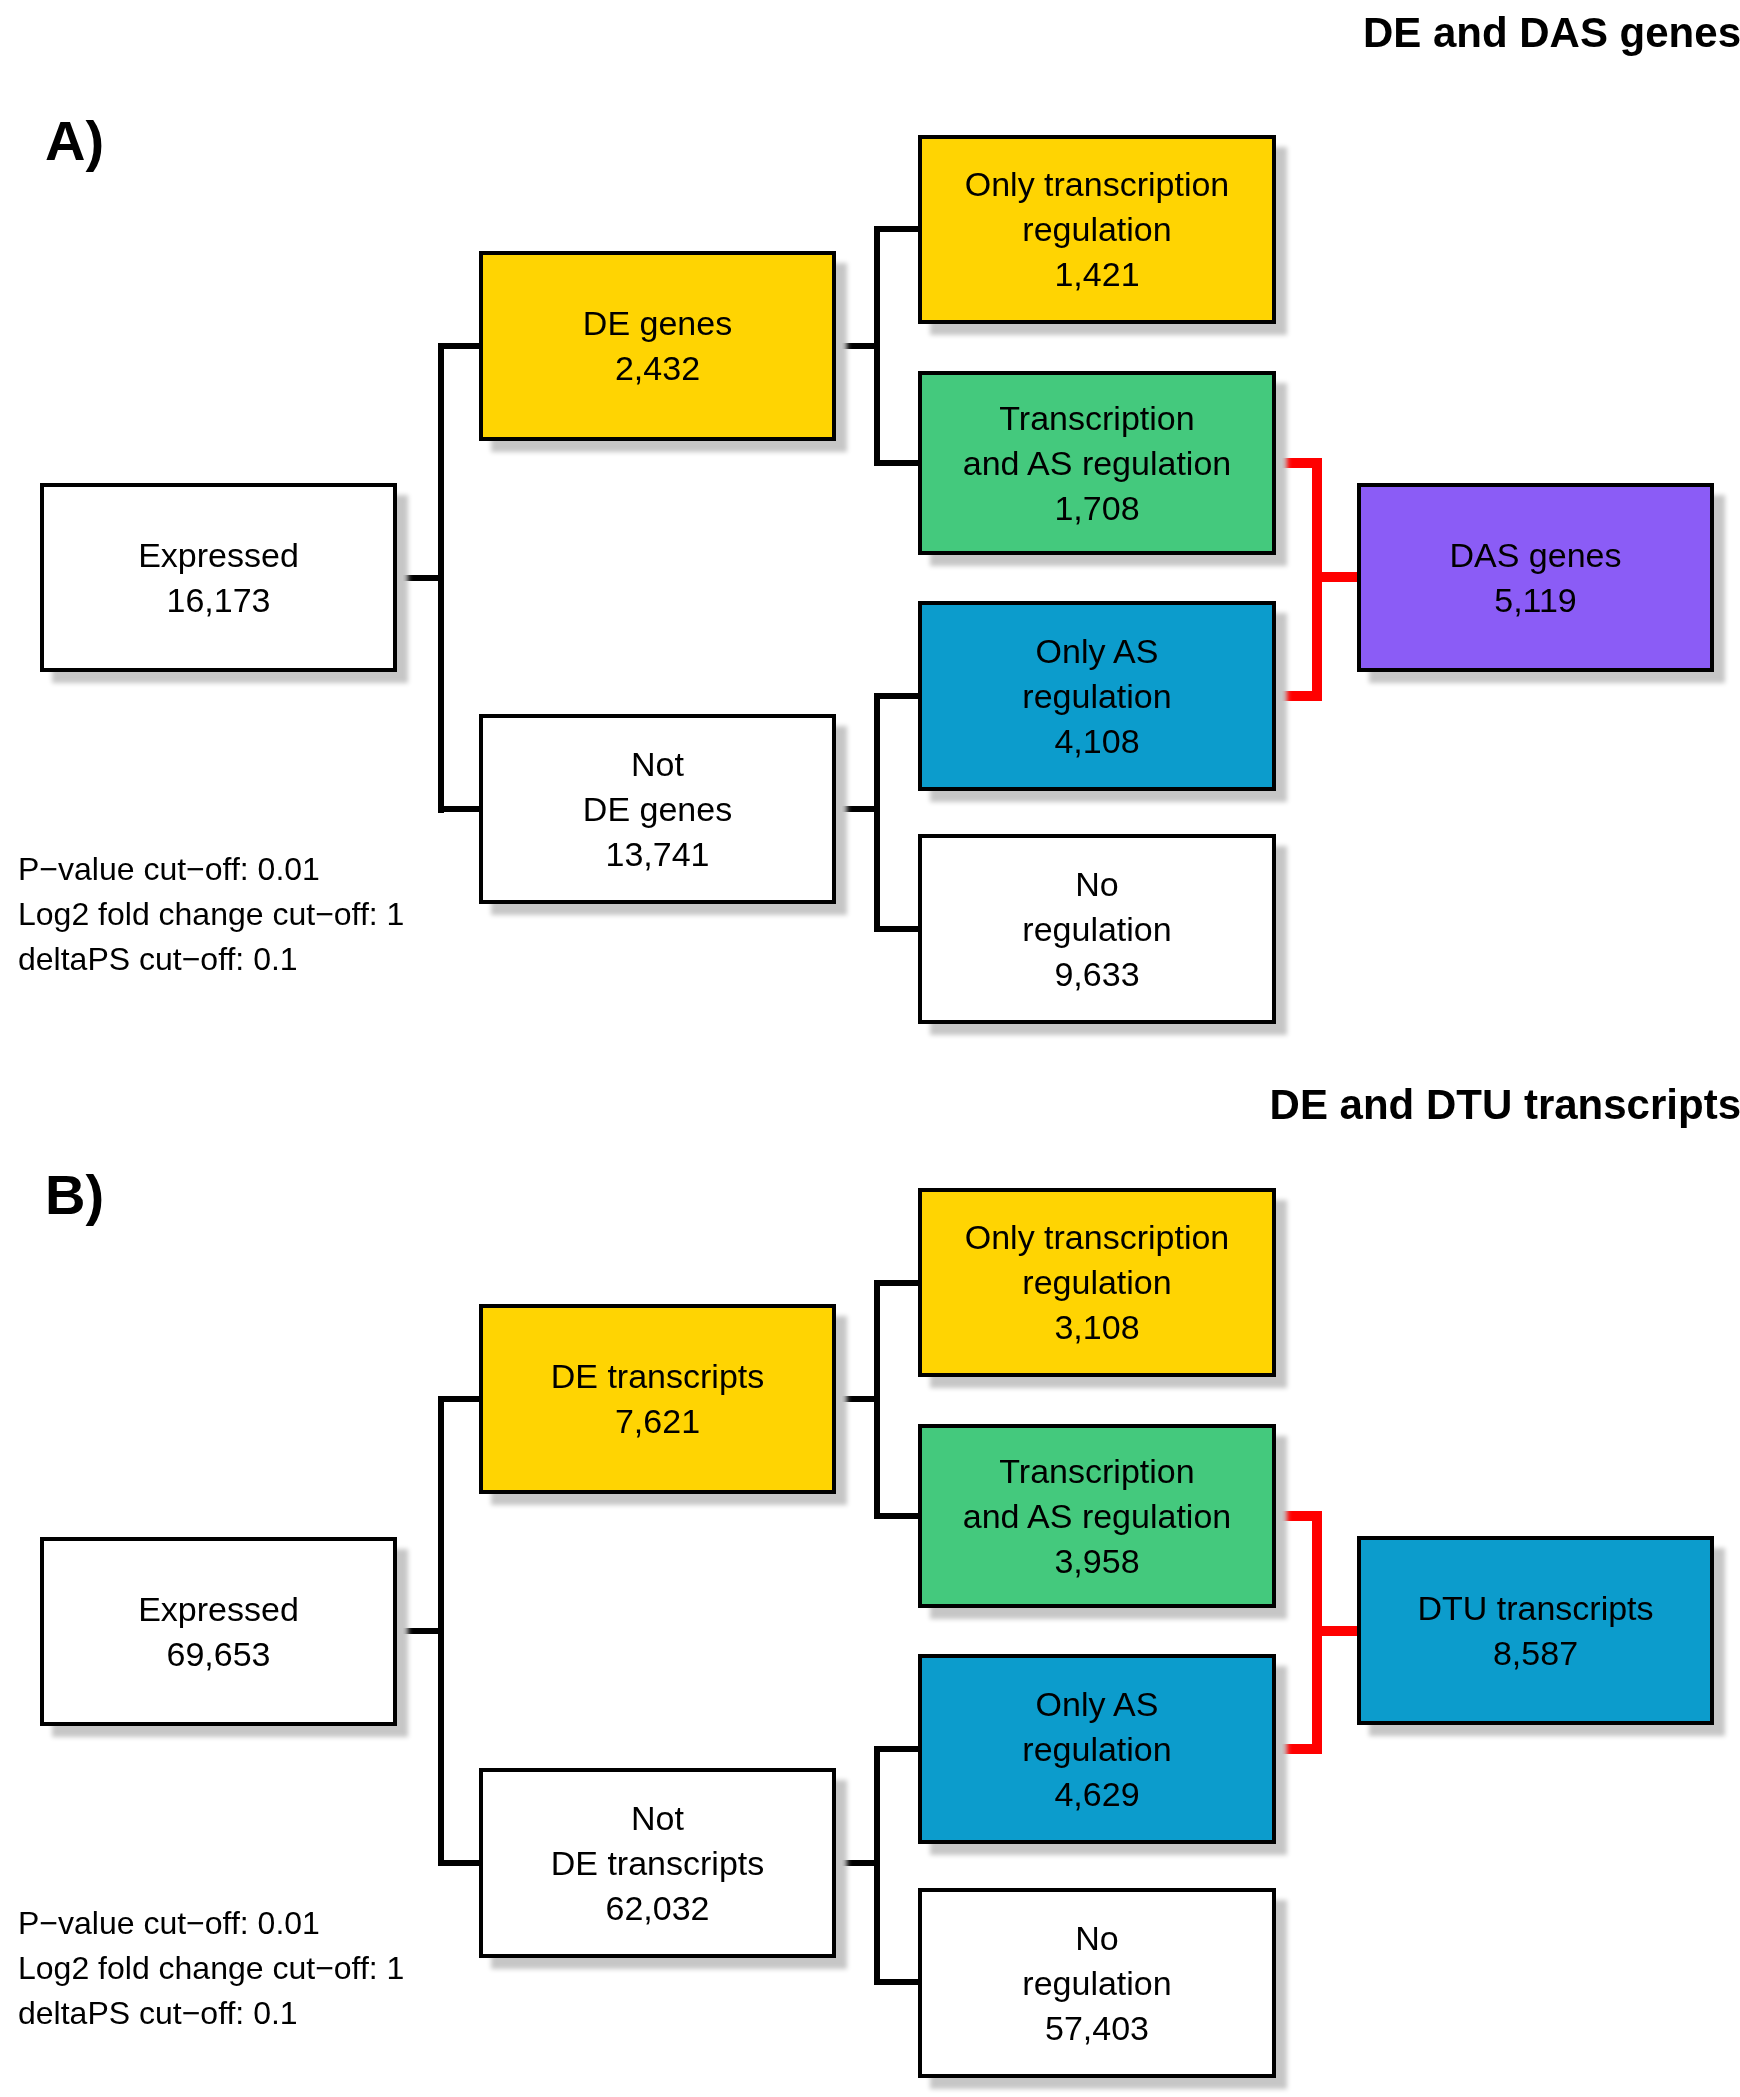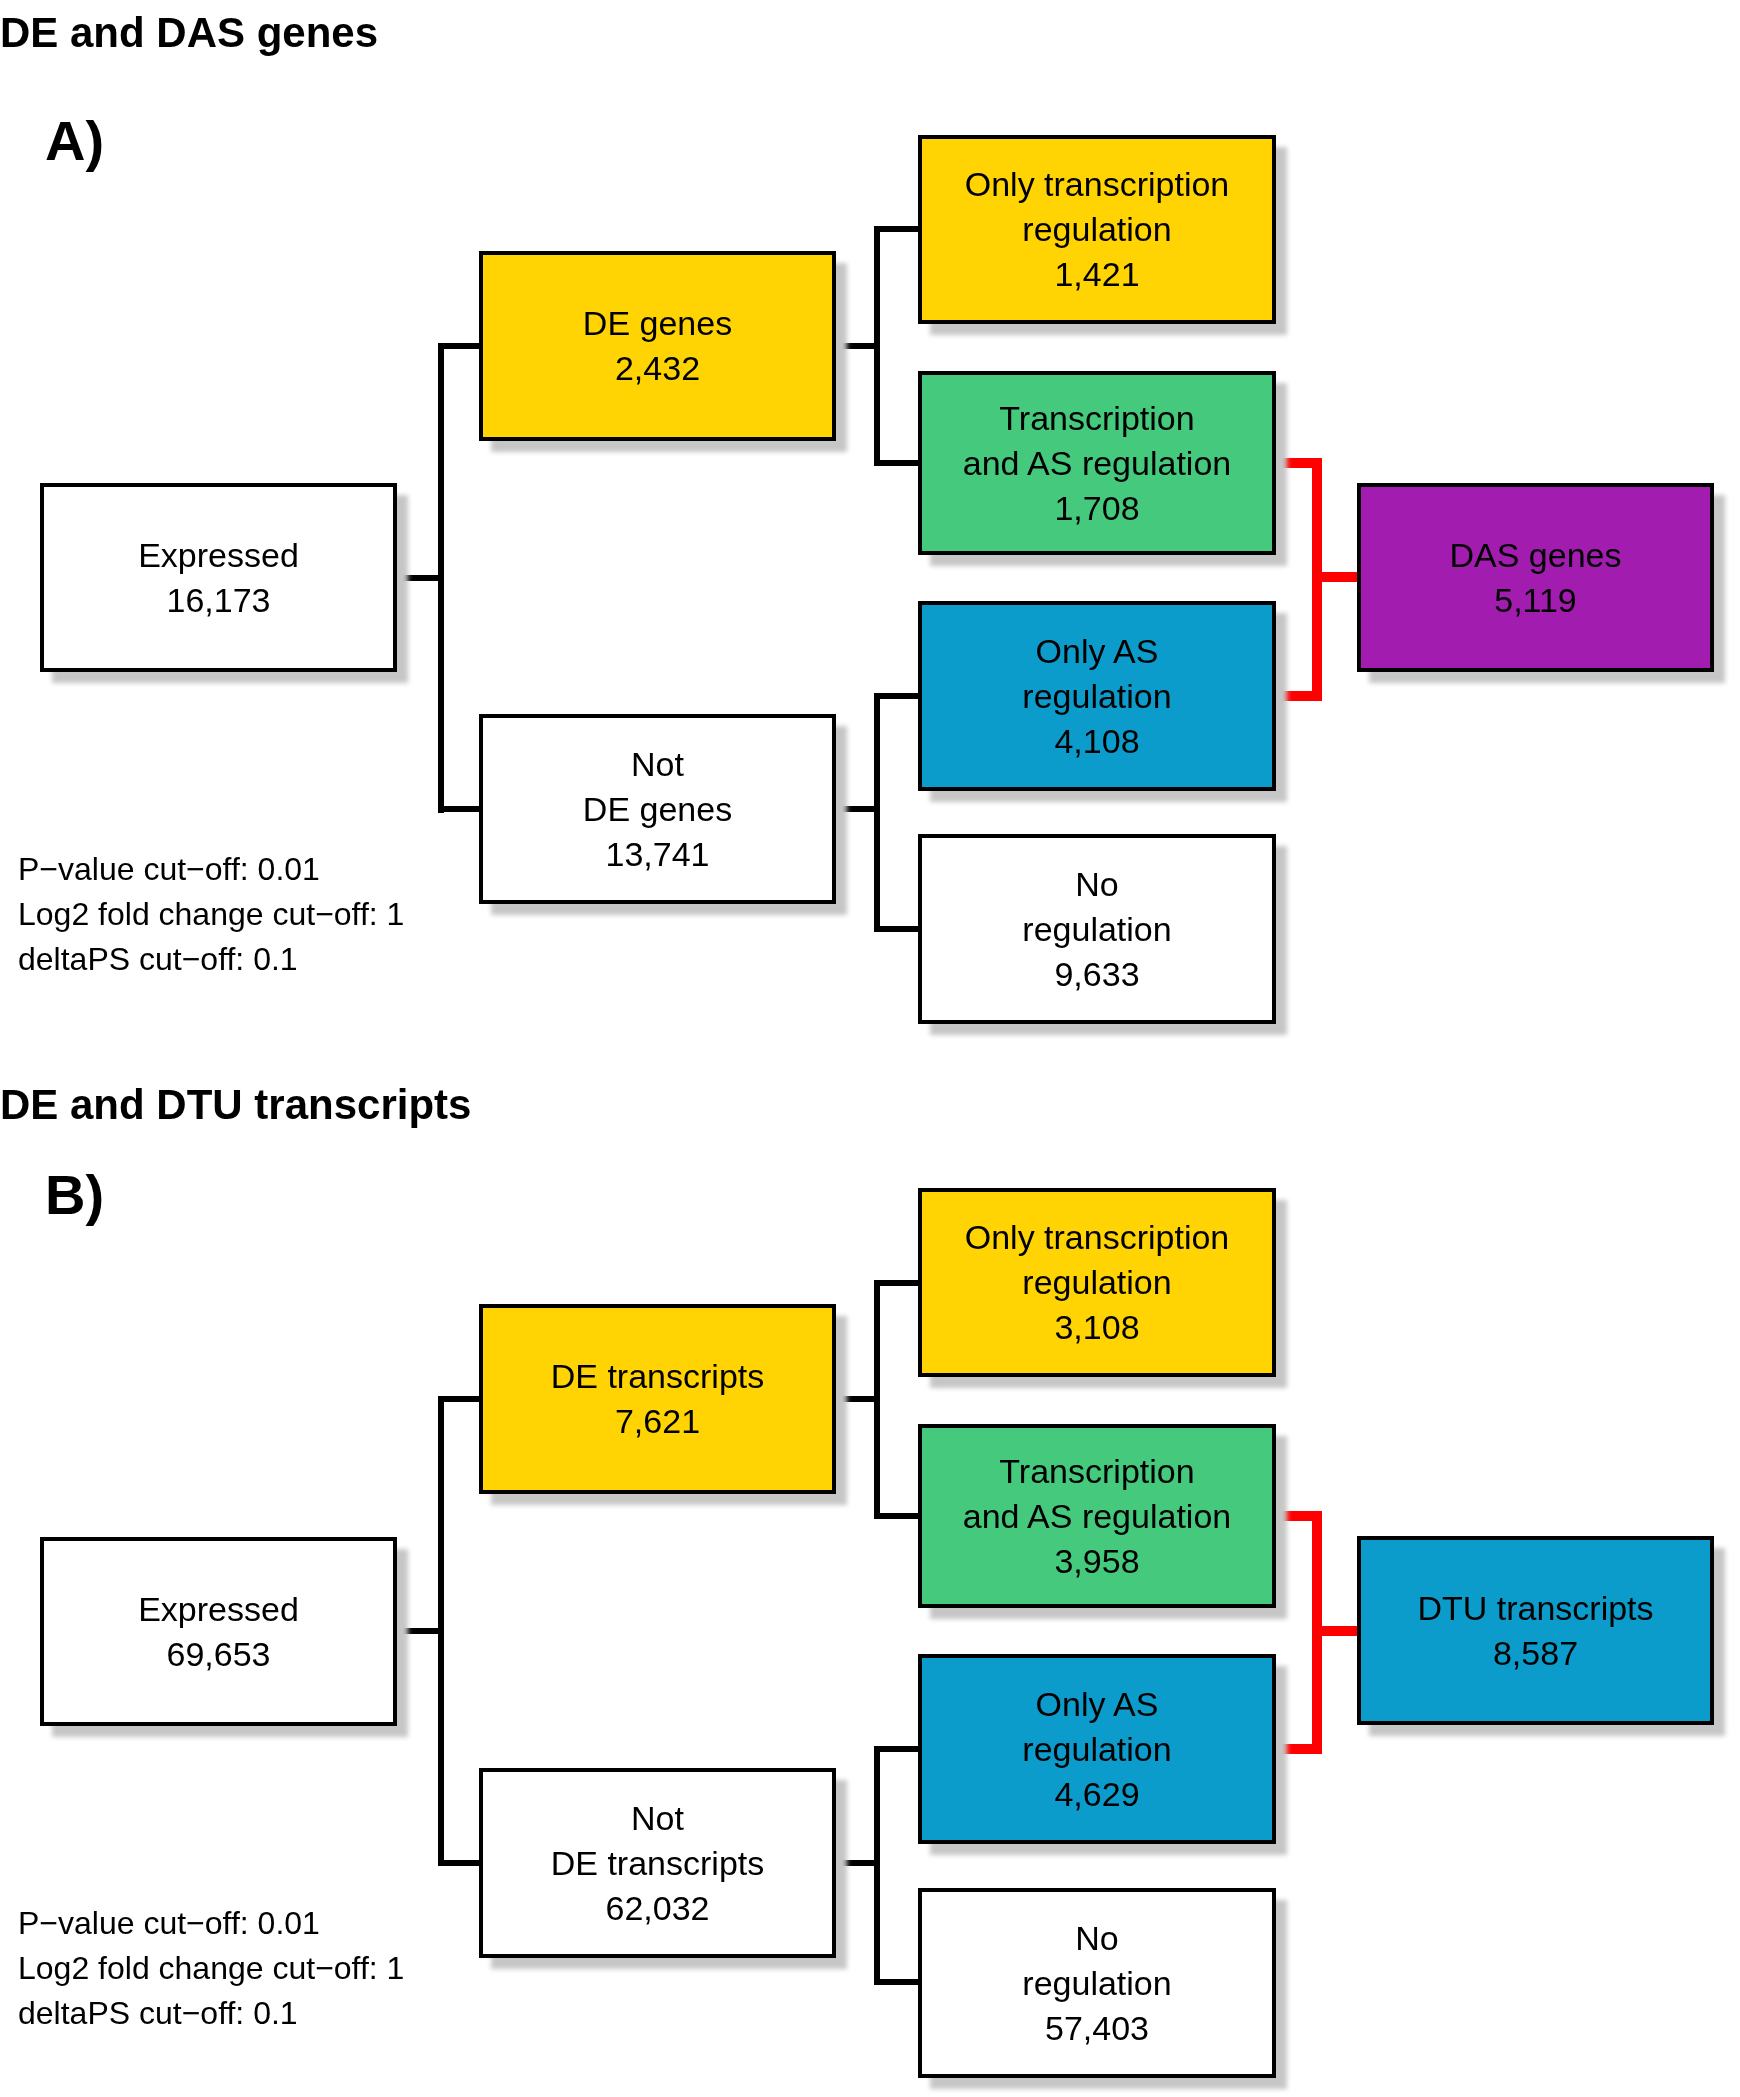--- a/index.html
+++ b/index.html
@@ -1,18 +1,18 @@
 <!DOCTYPE html>
 <html style="font-size:7.6px"><head>
 <meta charset="utf-8">
 <style>
   html,body{margin:0;padding:0;background:#ffffff;}
   body{width:1741px;height:2097px;position:relative;overflow:hidden;
        font-family:"Liberation Sans",sans-serif;color:#000;}
-  .title{position:absolute;left:0;width:1741px;text-align:left;
+  .title{position:absolute;left:0;width:1741px;text-align:right;
          font-size:42px;font-weight:bold;white-space:nowrap;}
   .panel-label{position:absolute;left:45px;font-size:56px;font-weight:bold;}
   .node{position:absolute;box-sizing:border-box;border:4.7px solid #000;
         display:flex;flex-direction:column;justify-content:center;align-items:center;
         text-align:center;font-size:34px;line-height:45px;
         box-shadow:12.3px 12.3px 4.7px #c6c6c6;background:#fff;}
   .ln{white-space:nowrap;}
   .seg{position:absolute;background:#000;}
   .seg.red{background:#ff0000;}
   .cutoffs{position:absolute;left:18px;font-size:32px;line-height:45px;white-space:nowrap;}
@@ -67,21 +67,21 @@
 <div class="node" style="left: 918px; top: 601px; width: 358px; height: 190px; background: rgb(12, 156, 204);">
   <div class="ln">Only AS</div>
   <div class="ln">regulation</div>
   <div class="ln">4,108</div>
 </div>
 <div class="node" style="left: 918px; top: 834px; width: 358px; height: 190px; background: rgb(255, 255, 255);">
   <div class="ln">No</div>
   <div class="ln">regulation</div>
   <div class="ln">9,633</div>
 </div>
-<div class="node" style="left: 1357px; top: 483px; width: 357px; height: 189px; background: #a21caf;">
+<div class="node" style="left: 1357px; top: 483px; width: 357px; height: 189px; background: #8b5cf6;">
   <div class="ln">DAS genes</div>
   <div class="ln">5,119</div>
 </div>
 
 <div class="cutoffs" style="top:847px">
   <div class="ln">P−value cut−off: 0.01</div>
   <div class="ln">Log2 fold change cut−off: 1</div>
   <div class="ln">deltaPS cut−off: 0.1</div>
 </div>
 

